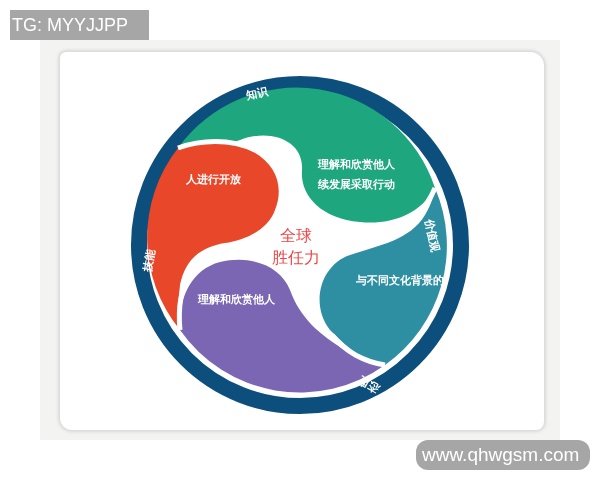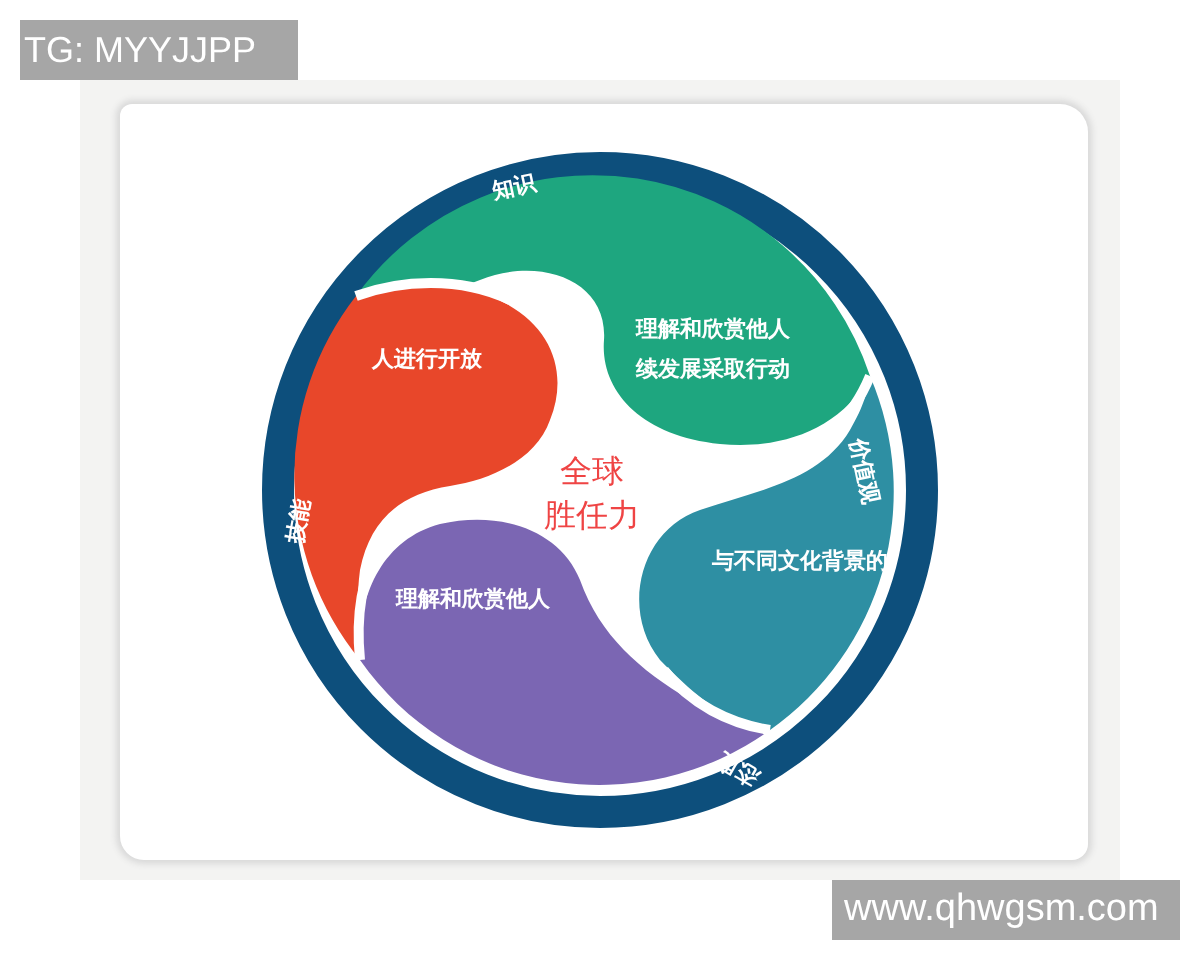--- a/index.html
+++ b/index.html
@@ -2,21 +2,21 @@
 <html><head>
 <meta charset="utf-8">
 <style>
   html, body { margin:0; padding:0; }
   body { width:600px; height:480px; background:#ffffff; position:relative; overflow:hidden; font-family:"DejaVu Sans", sans-serif; }
   .paper { position:absolute; left:40px; top:40px; width:520px; height:400px; background:#f3f3f2; }
   .sheet { position:absolute; left:60px; top:52px; width:484px; height:378px; background:#ffffff;
            box-shadow: 0 0 3px 2px #d9d9d9; border-radius:6px 14px 8px 12px; }
   .tag { position:absolute; background:#a6a6a6; color:#ffffff; font-family:"Liberation Sans", sans-serif; }
   .tag-tl { left:10px; top:10px; width:139px; height:30px; font-size:18px; line-height:30px; padding-left:2px; box-sizing:border-box; }
-  .tag-br { left:416px; top:440px; width:174px; height:30px; font-size:19px; line-height:30px; padding-left:6px; box-sizing:border-box; }
+  .tag-br { left:416px; top:440px; width:174px; height:30px; font-size:19px; line-height:30px; padding-left:6px; box-sizing:border-box;border-radius:12px; }
   svg.diagram { position:absolute; left:0; top:0; }
   .seg-text { position:absolute; color:#ffffff; font-family:"DejaVu Serif", serif; font-weight:bold; font-size:11px; line-height:20px; white-space:nowrap;text-align:right; }
   .center-title { position:absolute; left:262px; top:225px; width:68px; text-align:center; color:#ef4444; font-size:16px; line-height:22px; font-family:"DejaVu Sans", sans-serif; }
   .ring-label { position:absolute; color:#ffffff; font-size:11px; font-weight:bold; font-family:"DejaVu Sans", sans-serif; white-space:nowrap; }
 </style>
 </head>
 <body>
 
 <div class="paper"></div>
 <div class="sheet"></div>

